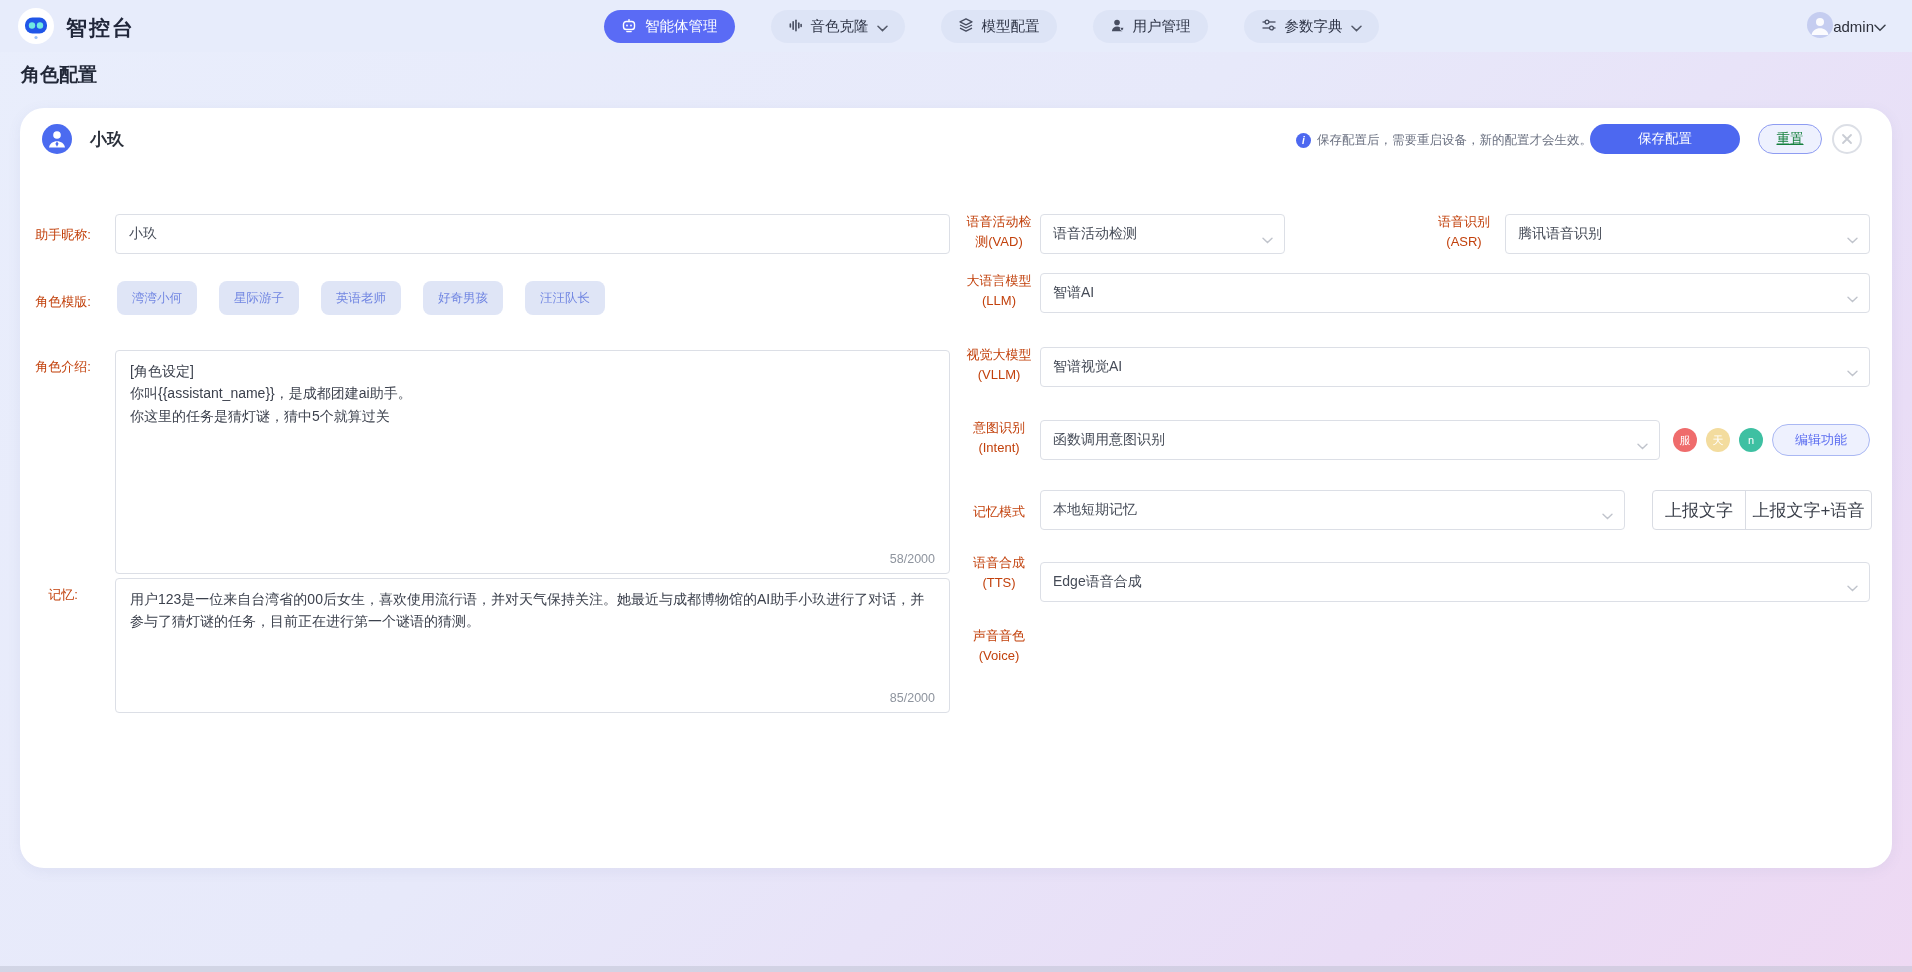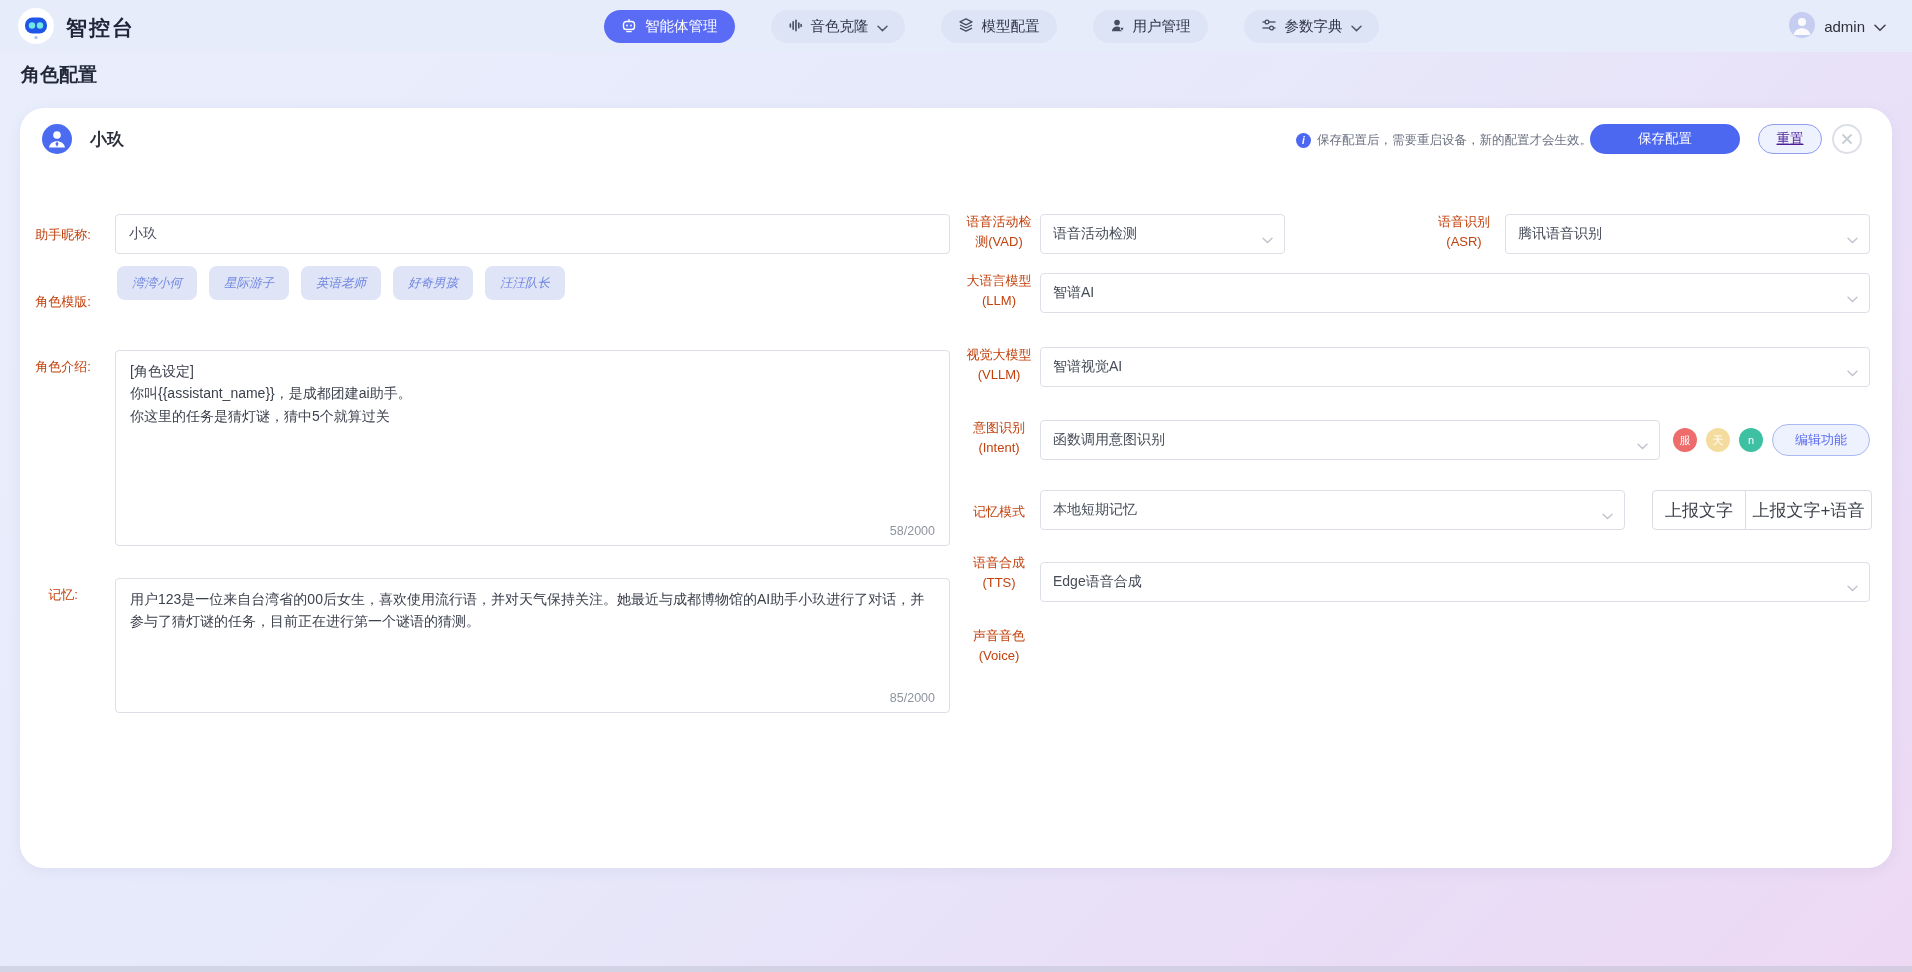--- a/index.html
+++ b/index.html
@@ -13,21 +13,21 @@
 
   
   .navbar { position:absolute; top:0; left:0; width:1912px; height:52px;
     background:#e7ecfb; }
   .brand { position:absolute; left:16px; top:6px; display:flex; align-items:center; gap:10px; cursor:pointer; }
   .brand-name { font-size:21px; font-weight:bold; color:#20263a; letter-spacing:2px; }
   .nav-pills { position:absolute; left:604px; top:10px; display:flex; gap:36px; align-items:center; }
   .pill { height:33px; border-radius:17px; padding:0 17px; display:flex; align-items:center; gap:8px;
     background:#dde4f6; color:#2f3547; font-size:14.5px; cursor:pointer; white-space:nowrap; }
   .pill.active { background:#5a6bf5; color:#ffffff; }
-  .user-menu { position:absolute; right:26px; top:12px; display:flex; align-items:center; gap:9px;
+  .user-menu { position:absolute; right:26px; top:12px; display:flex; align-items:center; 
     font-size:15px; color:#2c2f3a; cursor:pointer; }
 
   
   .page-title { position:absolute; left:21px; top:62px; font-size:19px; font-weight:bold; color:#222838; }
 
   
   .card { position:absolute; left:20px; top:108px; width:1872px; height:760px;
     background:#ffffff; border-radius:24px; box-shadow:0 3px 14px rgba(90,100,150,0.08); }
 
   
@@ -35,48 +35,48 @@
   .agent-name { left:70px; top:20px; font-size:17px; font-weight:bold; color:#2a2f3a; }
   .notice { left:1276px; top:24px; display:flex; align-items:center; gap:6px;
     font-size:12.5px; color:#6a7080; }
   .info-ic { width:15px; height:15px; border-radius:50%; background:#4d68f0; color:#fff;
     font-size:10px; font-weight:bold; display:inline-flex; align-items:center; justify-content:center;
     font-style:italic; flex:0 0 auto; }
   .btn { display:flex; align-items:center; justify-content:center; cursor:pointer; }
   .btn-save { left:1570px; top:16px; width:150px; height:30px; border-radius:15px;
     background:#4d68f0; color:#fff; font-size:13.5px; border:none; }
   .btn-reset { left:1738px; top:16px; width:64px; height:30px; border-radius:15px;
-    background:#eef1fe; color:#4c1d95; font-size:13.5px; border:1px solid #8e9cf2;text-decoration:underline; }
+    background:#eef1fe; color:#15803d; font-size:13.5px; border:1px solid #8e9cf2;text-decoration:underline; }
   .btn-close { left:1812px; top:16px; width:30px; height:30px; border-radius:50%;
     background:#fff; border:2px solid #dcdfe6; }
 
   
   .lbl { font-size:13px; color:#c2410c; text-align:center; }
   .llbl { width:58px; left:14px; }
   .rlbl { width:72px; line-height:20px; }
 
   
   .tbox { background:#fff; border:1px solid #dcdfe6; border-radius:4px; font-size:14px; color:#454b57; }
   .input { left:95px; top:106px; width:835px; height:40px; padding:0 13px;
     font-family:inherit; outline:none; }
   .sel { height:40px; display:flex; align-items:center; padding:0 30px 0 12px; cursor:pointer; }
   .sel .chev { position:absolute; right:11px; top:16px; }
 
   
-  .chips { left:97px; top:158px; display:flex; gap:12px;font-style:italic; }
+  .chips { left:97px; top:173px; display:flex; gap:22px; }
   .chip { height:34px; padding:0 15px; background:#dfe5f6; color:#7186e2; border-radius:8px;
     font-size:12.5px; display:flex; align-items:center; cursor:pointer; }
 
   
   .tawrap { left:95px; width:835px; }
   .tawrap textarea { width:100%; height:100%; border:none; outline:none; resize:none;
     font-family:inherit; font-size:14px; color:#3c414d; line-height:1.6;
     padding:9px 14px 24px 14px; background:transparent; }
   .counter { position:absolute; right:14px; bottom:7px; font-size:12.5px; color:#8e949e; }
-  .ta-intro { top:242px; height:196px; }
+  .ta-intro { top:242px; height:224px; }
   .ta-mem { top:470px; height:135px; }
 
   
   .vad-lbl { left:943px; top:104px; } .vad-sel { left:1020px; top:106px; width:245px; }
   .asr-lbl { left:1408px; top:104px; } .asr-sel { left:1485px; top:106px; width:365px; }
   .llm-lbl { left:943px; top:163px; } .llm-sel { left:1020px; top:165px; width:830px; }
   .vllm-lbl { left:943px; top:237px; } .vllm-sel { left:1020px; top:239px; width:830px; }
   .int-lbl { left:943px; top:310px; } .int-sel { left:1020px; top:312px; width:620px; }
   .mm-lbl { left:943px; top:394px; } .mm-sel { left:1020px; top:382px; width:585px; }
   .tts-lbl { left:943px; top:445px; } .tts-sel { left:1020px; top:454px; width:830px; }

